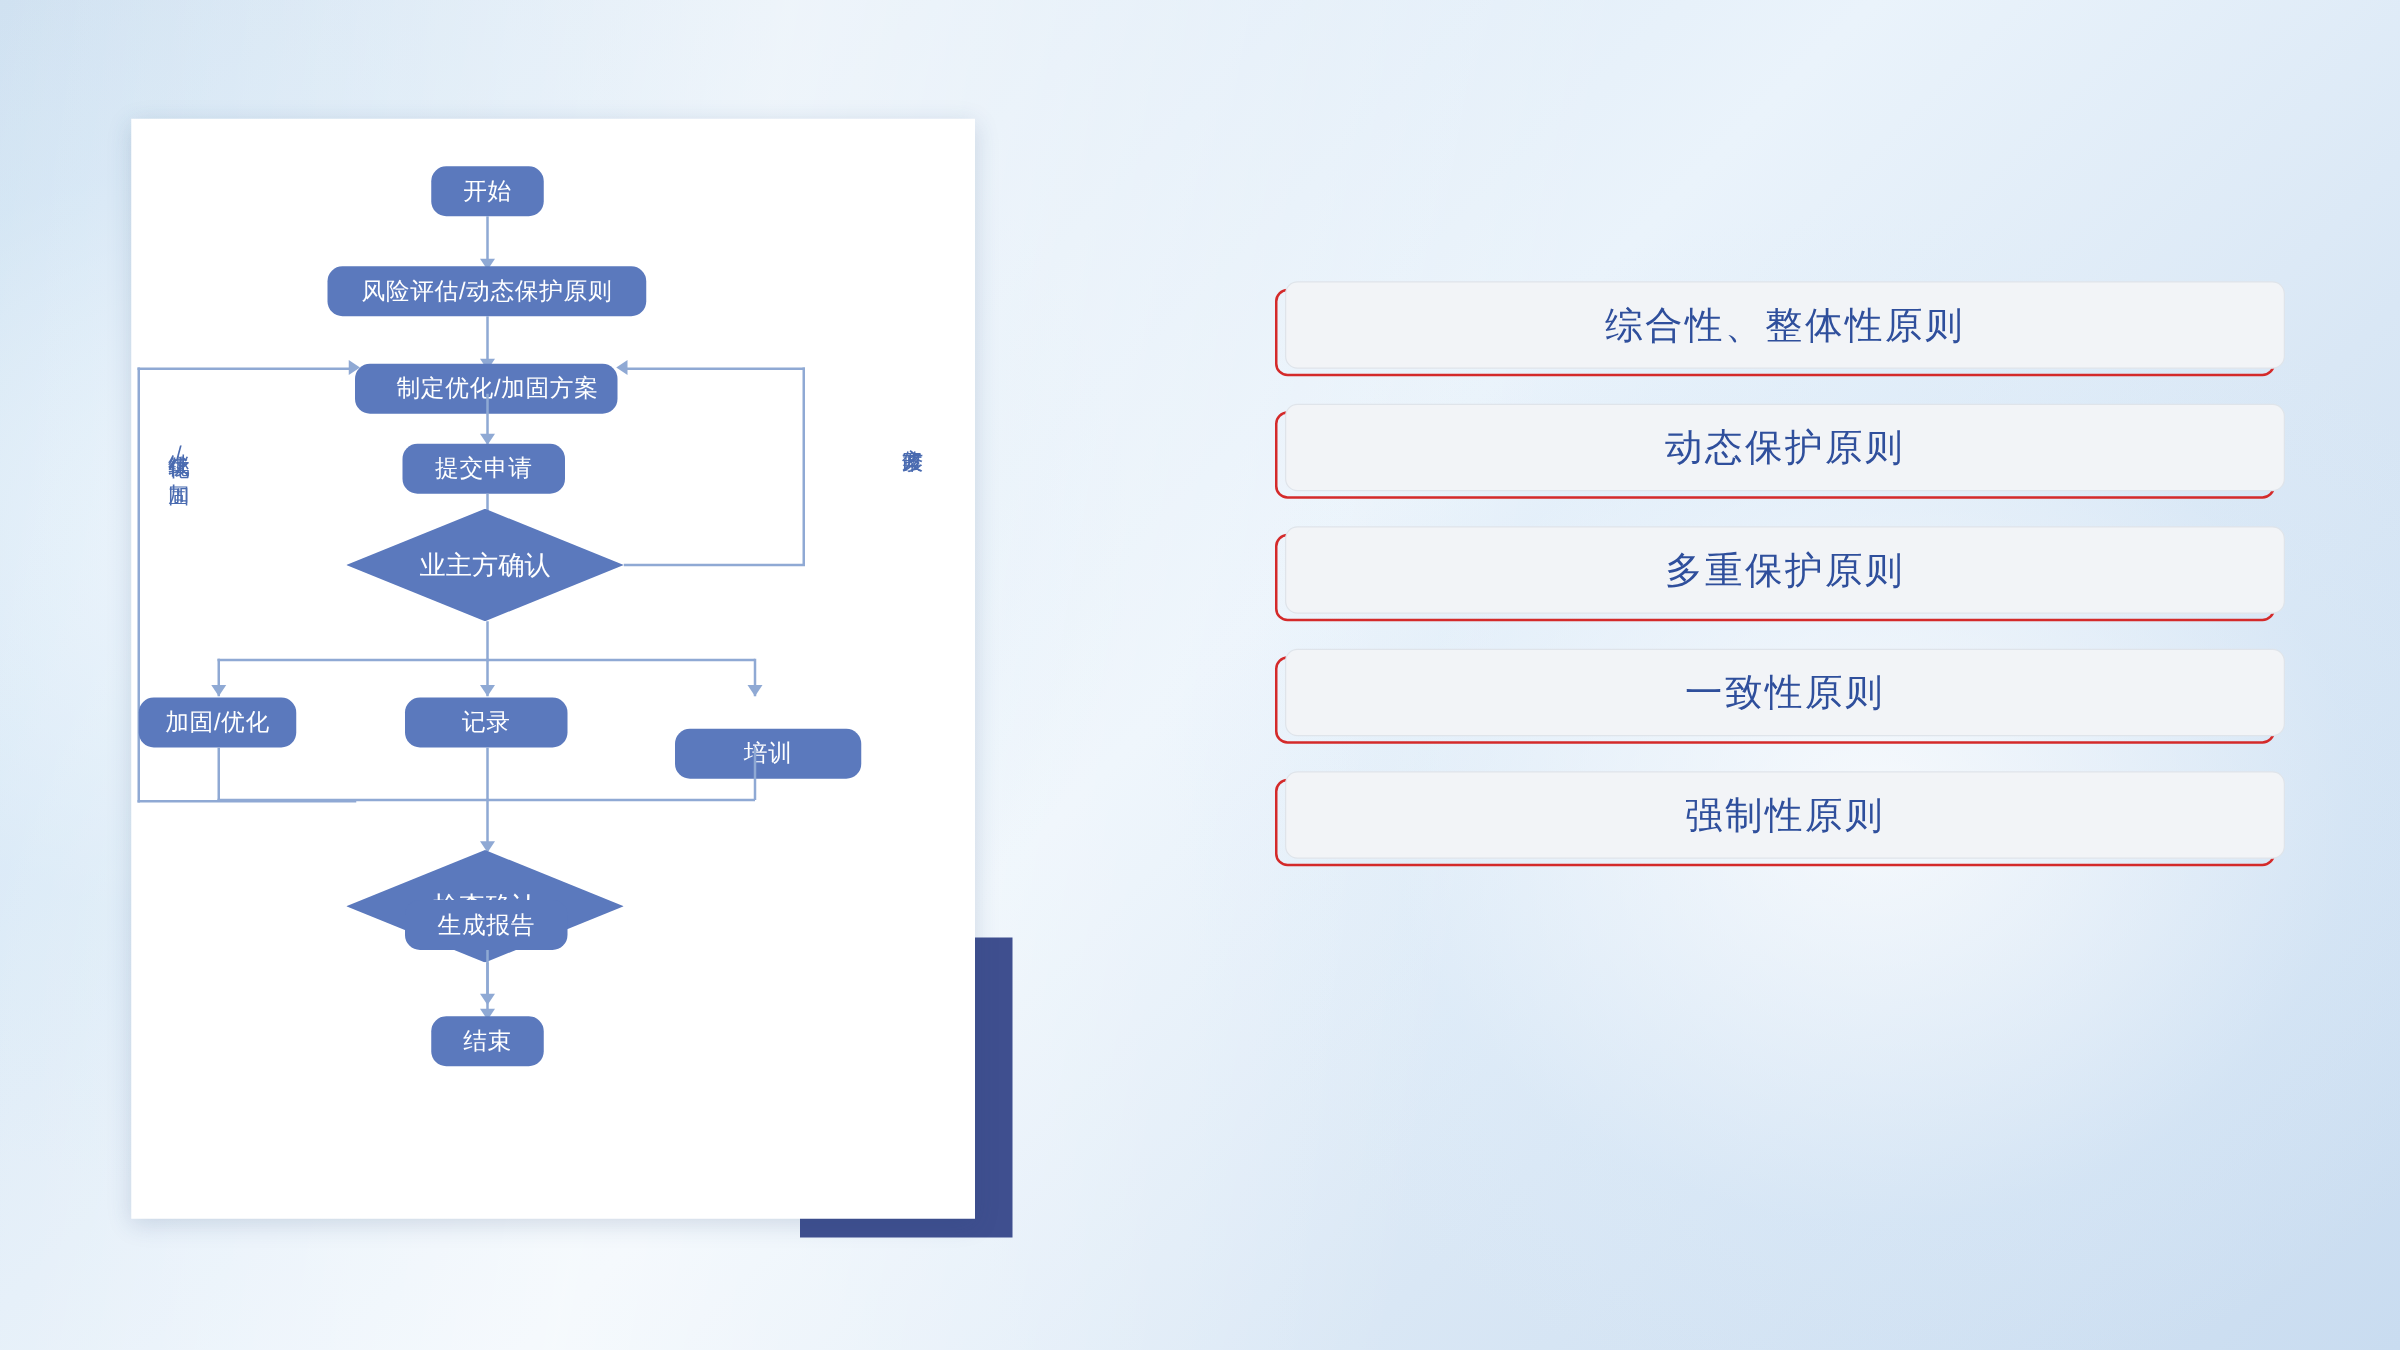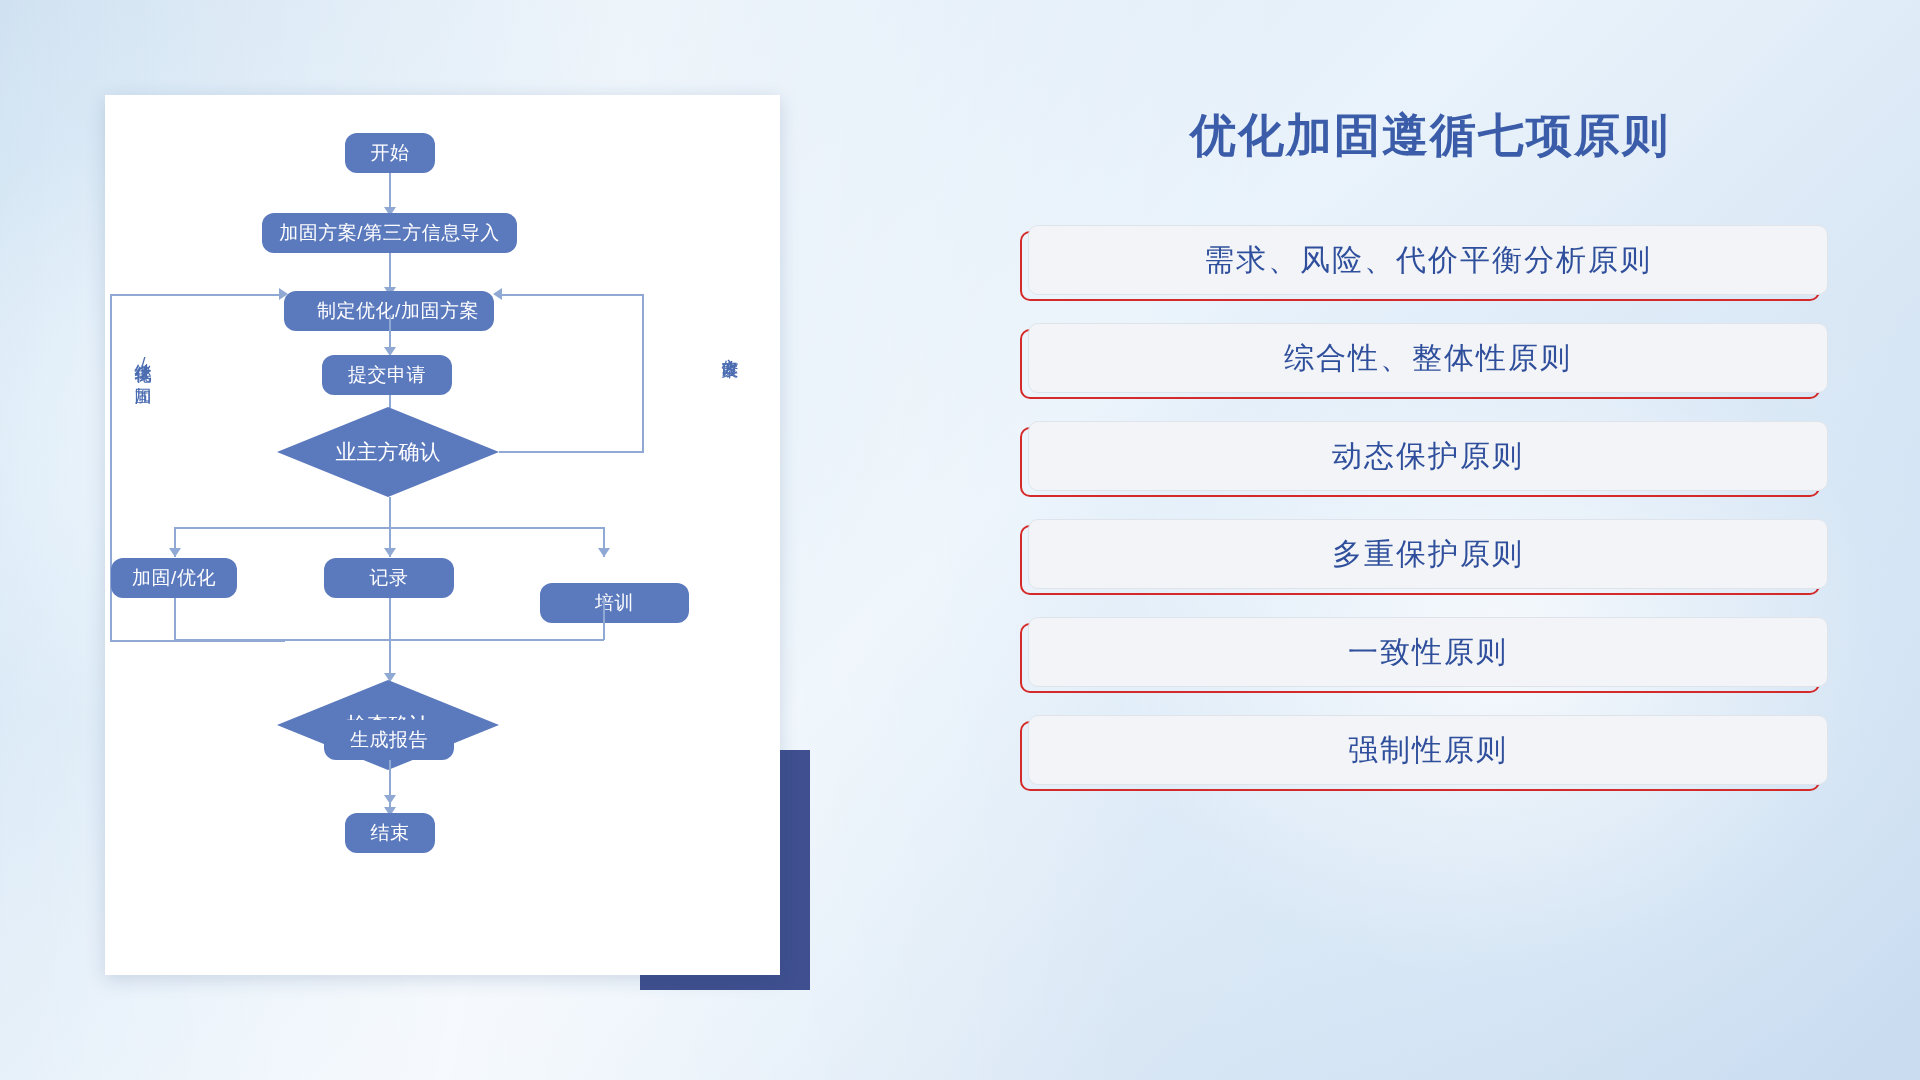--- a/index.html
+++ b/index.html
@@ -176,21 +176,21 @@
 
   <div class="flow-card">
 
     <div class="side-label" style="left:28px; top:255px;">继续优化/加固</div>
     <div class="side-label" style="left:615px; top:250px;">方案修改</div>
 
     <div class="node rect" style="left:240px; top:38px; width:90px;">开始</div>
     <div class="vline" style="left:284px; top:78px; height:40px;"></div>
     <div class="arrowhead arrow-down" style="left:279px; top:112px;"></div>
 
-    <div class="node rect" style="left:157px; top:118px; width:255px;">加固方案/第三方信息导入</div>
+    <div class="node rect" style="left:157px; top:118px; width:255px;">风险评估/动态保护原则</div>
     <div class="vline" style="left:284px; top:158px; height:42px;"></div>
     <div class="arrowhead arrow-down" style="left:279px; top:192px;"></div>
 
     <div class="node rect" style="left:179px; top:196px; width:210px;padding-left:18px;">制定优化/加固方案</div>
     <div class="vline" style="left:284px; top:220px; height:40px;"></div>
     <div class="arrowhead arrow-down" style="left:279px; top:252px;"></div>
 
     <div class="node rect" style="left:217px; top:260px; width:130px;">提交申请</div>
     <div class="vline" style="left:284px; top:300px; height:58px;"></div>
     <div class="arrowhead arrow-down" style="left:279px; top:350px;"></div>
@@ -241,27 +241,22 @@
     <div class="arrowhead arrow-down" style="left:279px; top:712px;"></div>
 
     <div class="node rect" style="left:219px; top:625px; width:130px; top:625px;">生成报告</div>
 
     <div class="vline" style="left:284px; top:665px; height:42px;"></div>
     <div class="arrowhead arrow-down" style="left:279px; top:700px;"></div>
 
     <div class="node rect" style="left:240px; top:718px; width:90px;">结束</div>
   </div>
 
-  <div class="right-title">优化加固遵循七项原则</div>
 
   <div class="principle-list">
-    <div class="principle">
-      <div class="accent"></div>
-      <div class="chip">需求、风险、代价平衡分析原则</div>
-    </div>
     <div class="principle">
       <div class="accent"></div>
       <div class="chip">综合性、整体性原则</div>
     </div>
     <div class="principle">
       <div class="accent"></div>
       <div class="chip">动态保护原则</div>
     </div>
     <div class="principle">
       <div class="accent"></div>

